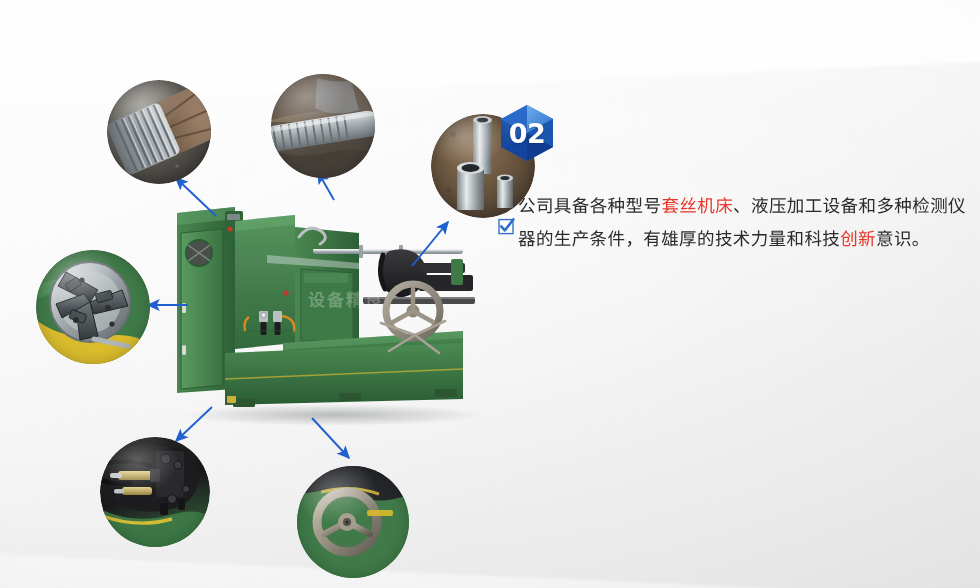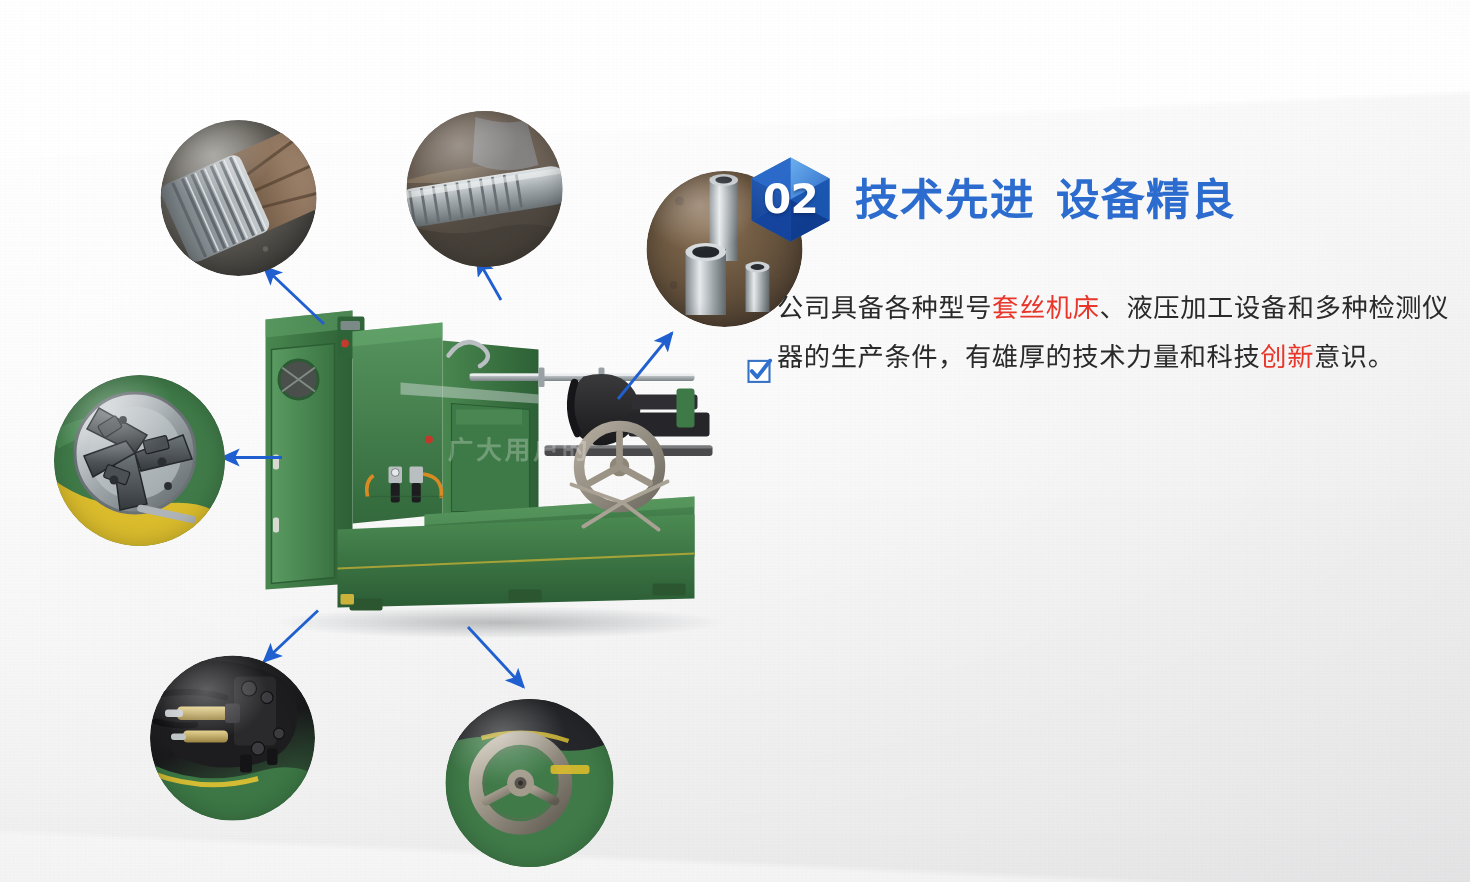--- a/index.html
+++ b/index.html
@@ -31,37 +31,37 @@
   }
   .bg-noise{
     position:absolute;inset:0;pointer-events:none;opacity:.40;
     background-image:
       repeating-linear-gradient(0deg,rgba(0,0,0,.018) 0 1px,rgba(255,255,255,0) 1px 2px),
       repeating-linear-gradient(90deg,rgba(0,0,0,.014) 0 1px,rgba(255,255,255,0) 1px 3px);
   }
 
   
   .right-col{position:absolute;left:498px;top:104px;width:468px;}
-  .head-row{display:flex;align-items:center;gap:14px;height:58px;}
+  .head-row{display:flex;gap:14px;height:58px;}
   .hexbadge{position:relative;width:58px;height:58px;flex:0 0 58px;}
   .hexbadge svg{display:block;width:58px;height:58px;}
   .hex-num{
     position:absolute;inset:0;display:flex;align-items:center;justify-content:center;
     font-size:27px;font-weight:bold;color:#ffffff;letter-spacing:-.5px;
     text-shadow:0 1px 2px rgba(9,40,96,.55);
     font-family:"DejaVu Sans","Liberation Sans",sans-serif;
   }
   .head-title{
     font-size:29px;font-weight:bold;color:#2c6ccf;letter-spacing:1px;
     line-height:1;white-space:nowrap;
   }
   .head-title .gap{display:inline-block;width:14px;}
 
   .bullets{margin-top:28px;}
-  .bullet{display:flex;align-items:flex-end;margin-bottom:26px;}
+  .bullet{display:flex;align-items:center;margin-bottom:26px;}
   .cbox{flex:0 0 17px;width:17px;height:17px;margin-top:6px;margin-right:3px;}
   .cbox svg{display:block;}
   .btext{
     font-size:17.5px;line-height:33px;color:#2a2a2a;
     letter-spacing:.4px;text-align:justify;
     font-family:"DejaVu Sans","Liberation Sans",sans-serif;
   }
   .hl{color:#e8362a;}
 
   
@@ -211,21 +211,21 @@
         <rect x="14" y="0" width="9" height="11" rx="1" fill="#b9bec1"></rect>
         <rect x="15.5" y="11" width="6" height="13" rx="1.5" fill="#1d1d20"></rect>
         <circle cx="4.5" cy="4" r="2.6" fill="#e6e8e9" stroke="#6f7578" stroke-width=".6"></circle>
         <path d="M-10 6 q-6 4 -4 14" fill="none" stroke="#d98a22" stroke-width="2.4"></path>
         <path d="M23 5 q14 2 12 16" fill="none" stroke="#d98a22" stroke-width="2.4"></path>
         <path d="M-12 20 h48" stroke="#2a5a32" stroke-width="1" opacity=".5"></path>
       </g>
 
       <circle cx="123" cy="100" r="2.6" fill="#c0392b"></circle>
     </svg>
-    <div class="watermark">广大用户的</div>
+    <div class="watermark">设备精良</div>
   </div>
 
   <svg class="arrows" width="980" height="588">
     <defs>
       <marker id="ah" markerWidth="9" markerHeight="9" refX="6.2" refY="3.2" orient="auto">
         <path d="M0,0 L7,3.2 L0,6.4 L1.6,3.2 Z" fill="#1f5fd0"></path>
       </marker>
     </defs>
     <g stroke="#1f5fd0" stroke-width="1.9" fill="none" marker-end="url(#ah)">
       <line x1="216" y1="216" x2="176" y2="178"></line>
@@ -529,23 +529,20 @@
           <polygon points="29,1 55,15 29,29" fill="url(#hxB)" opacity=".95"></polygon>
           <polygon points="29,1 3,15 29,29" fill="#2a68c6" opacity=".9"></polygon>
           <polygon points="3,15 3,43 29,29" fill="url(#hxC)" opacity=".9"></polygon>
           <polygon points="55,15 55,43 29,29" fill="#1a55ae" opacity=".9"></polygon>
           <polygon points="3,43 29,57 29,29" fill="#12419a" opacity=".92"></polygon>
           <polygon points="55,43 29,57 29,29" fill="#0f3a8c" opacity=".92"></polygon>
           <polygon points="29,1 55,15 55,43 29,57 3,43 3,15" fill="none" stroke="#0d3display" stroke-width="0"></polygon>
         </svg>
         <div class="hex-num">02</div>
       </div>
-      <div class="head-title">
-        <span>技术先进</span><span class="gap"></span><span>设备精良</span>
-      </div>
     </div>
 
     <div class="bullets">
 
       <div class="bullet">
         <span class="cbox">
           <svg viewBox="0 0 17 17" width="17" height="17" xmlns="http://www.w3.org/2000/svg">
             <rect x="1" y="1.6" width="14" height="14" fill="#ffffff" stroke="#3572c4" stroke-width="1.4"></rect>
             <path d="M3.2 8.4 L6.8 12.4 L15.4 1.4" fill="none" stroke="#2f6fd0" stroke-width="2.6" stroke-linecap="round" stroke-linejoin="round"></path>
           </svg>

